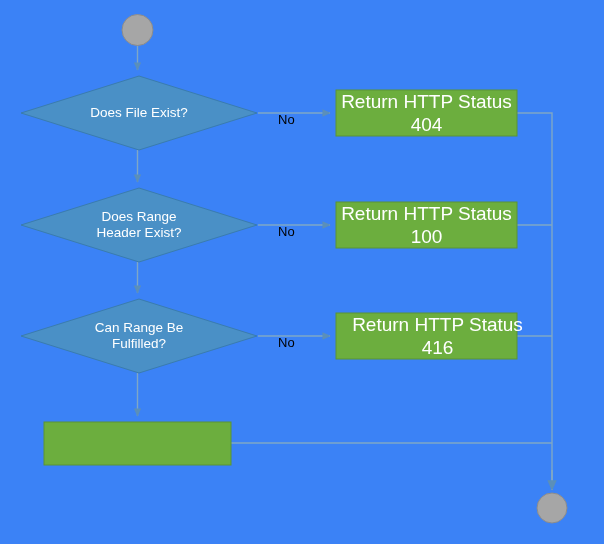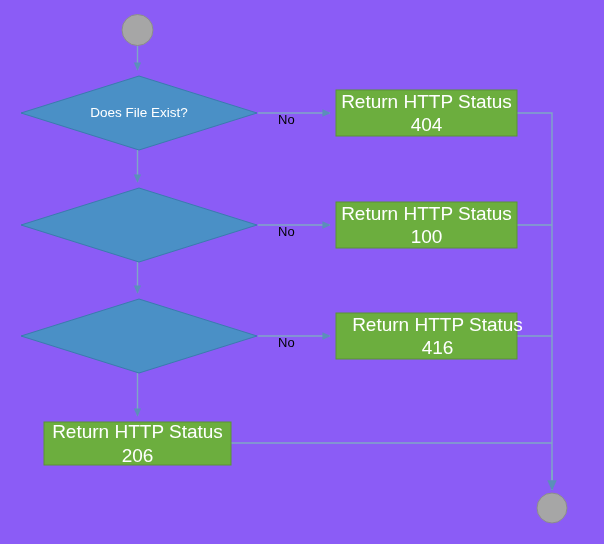--- a/index.html
+++ b/index.html
@@ -7,21 +7,21 @@
     padding: 0;
     background: #ffffff;
   }
   body {
     font-family: "Liberation Sans", sans-serif;
   }
   #flowchart-canvas {
     position: relative;
     width: 604px;
     height: 544px;
-    background: #8b5cf6;
+    background: #3b82f6;
     overflow: hidden;
   }
   #flow-svg {
     position: absolute;
     top: 0;
     left: 0;
     width: 604px;
     height: 544px;
   }
   .node-label {
@@ -108,27 +108,30 @@
       <rect x="44" y="422" width="187" height="43" fill="#6CAE3E" stroke="#5B9434" stroke-width="1"></rect>
 
       <circle cx="552" cy="508" r="15" fill="#A6A6A6" stroke="#8C8C8C" stroke-width="1"></circle>
     </g>
   </svg>
 
   <div class="node-label decision-label" style="left:39px; top:93px; width:200px; height:40px;">Does File Exist?</div>
 
   <div class="node-label process-label" style="left:336px; top:90px; width:181px; height:46px;">Return HTTP Status 404</div>
 
+  <div class="node-label decision-label" style="left:39px; top:202px; width:200px; height:46px;">Does Range
+Header Exist?</div>
 
   <div class="node-label process-label" style="left:336px; top:202px; width:181px; height:46px;">Return HTTP Status 100</div>
 
+  <div class="node-label decision-label" style="left:39px; top:313px; width:200px; height:46px;">Can Range Be
+Fulfilled?</div>
 
   <div class="node-label process-label" style="left:336px; top:313px; width:203px; height:46px;">Return HTTP Status 416</div>
 
-  <div class="node-label process-label" style="left:44px; top:422px; width:187px; height:43px;">Return HTTP Status 206</div>
 
   <div class="edge-label" style="left:278px; top:112px; width:24px;">No</div>
 
   <div class="edge-label" style="left:278px; top:224px; width:24px;">No</div>
 
   <div class="edge-label" style="left:278px; top:335px; width:24px;">No</div>
 
 </div>
 
 </body></html>

